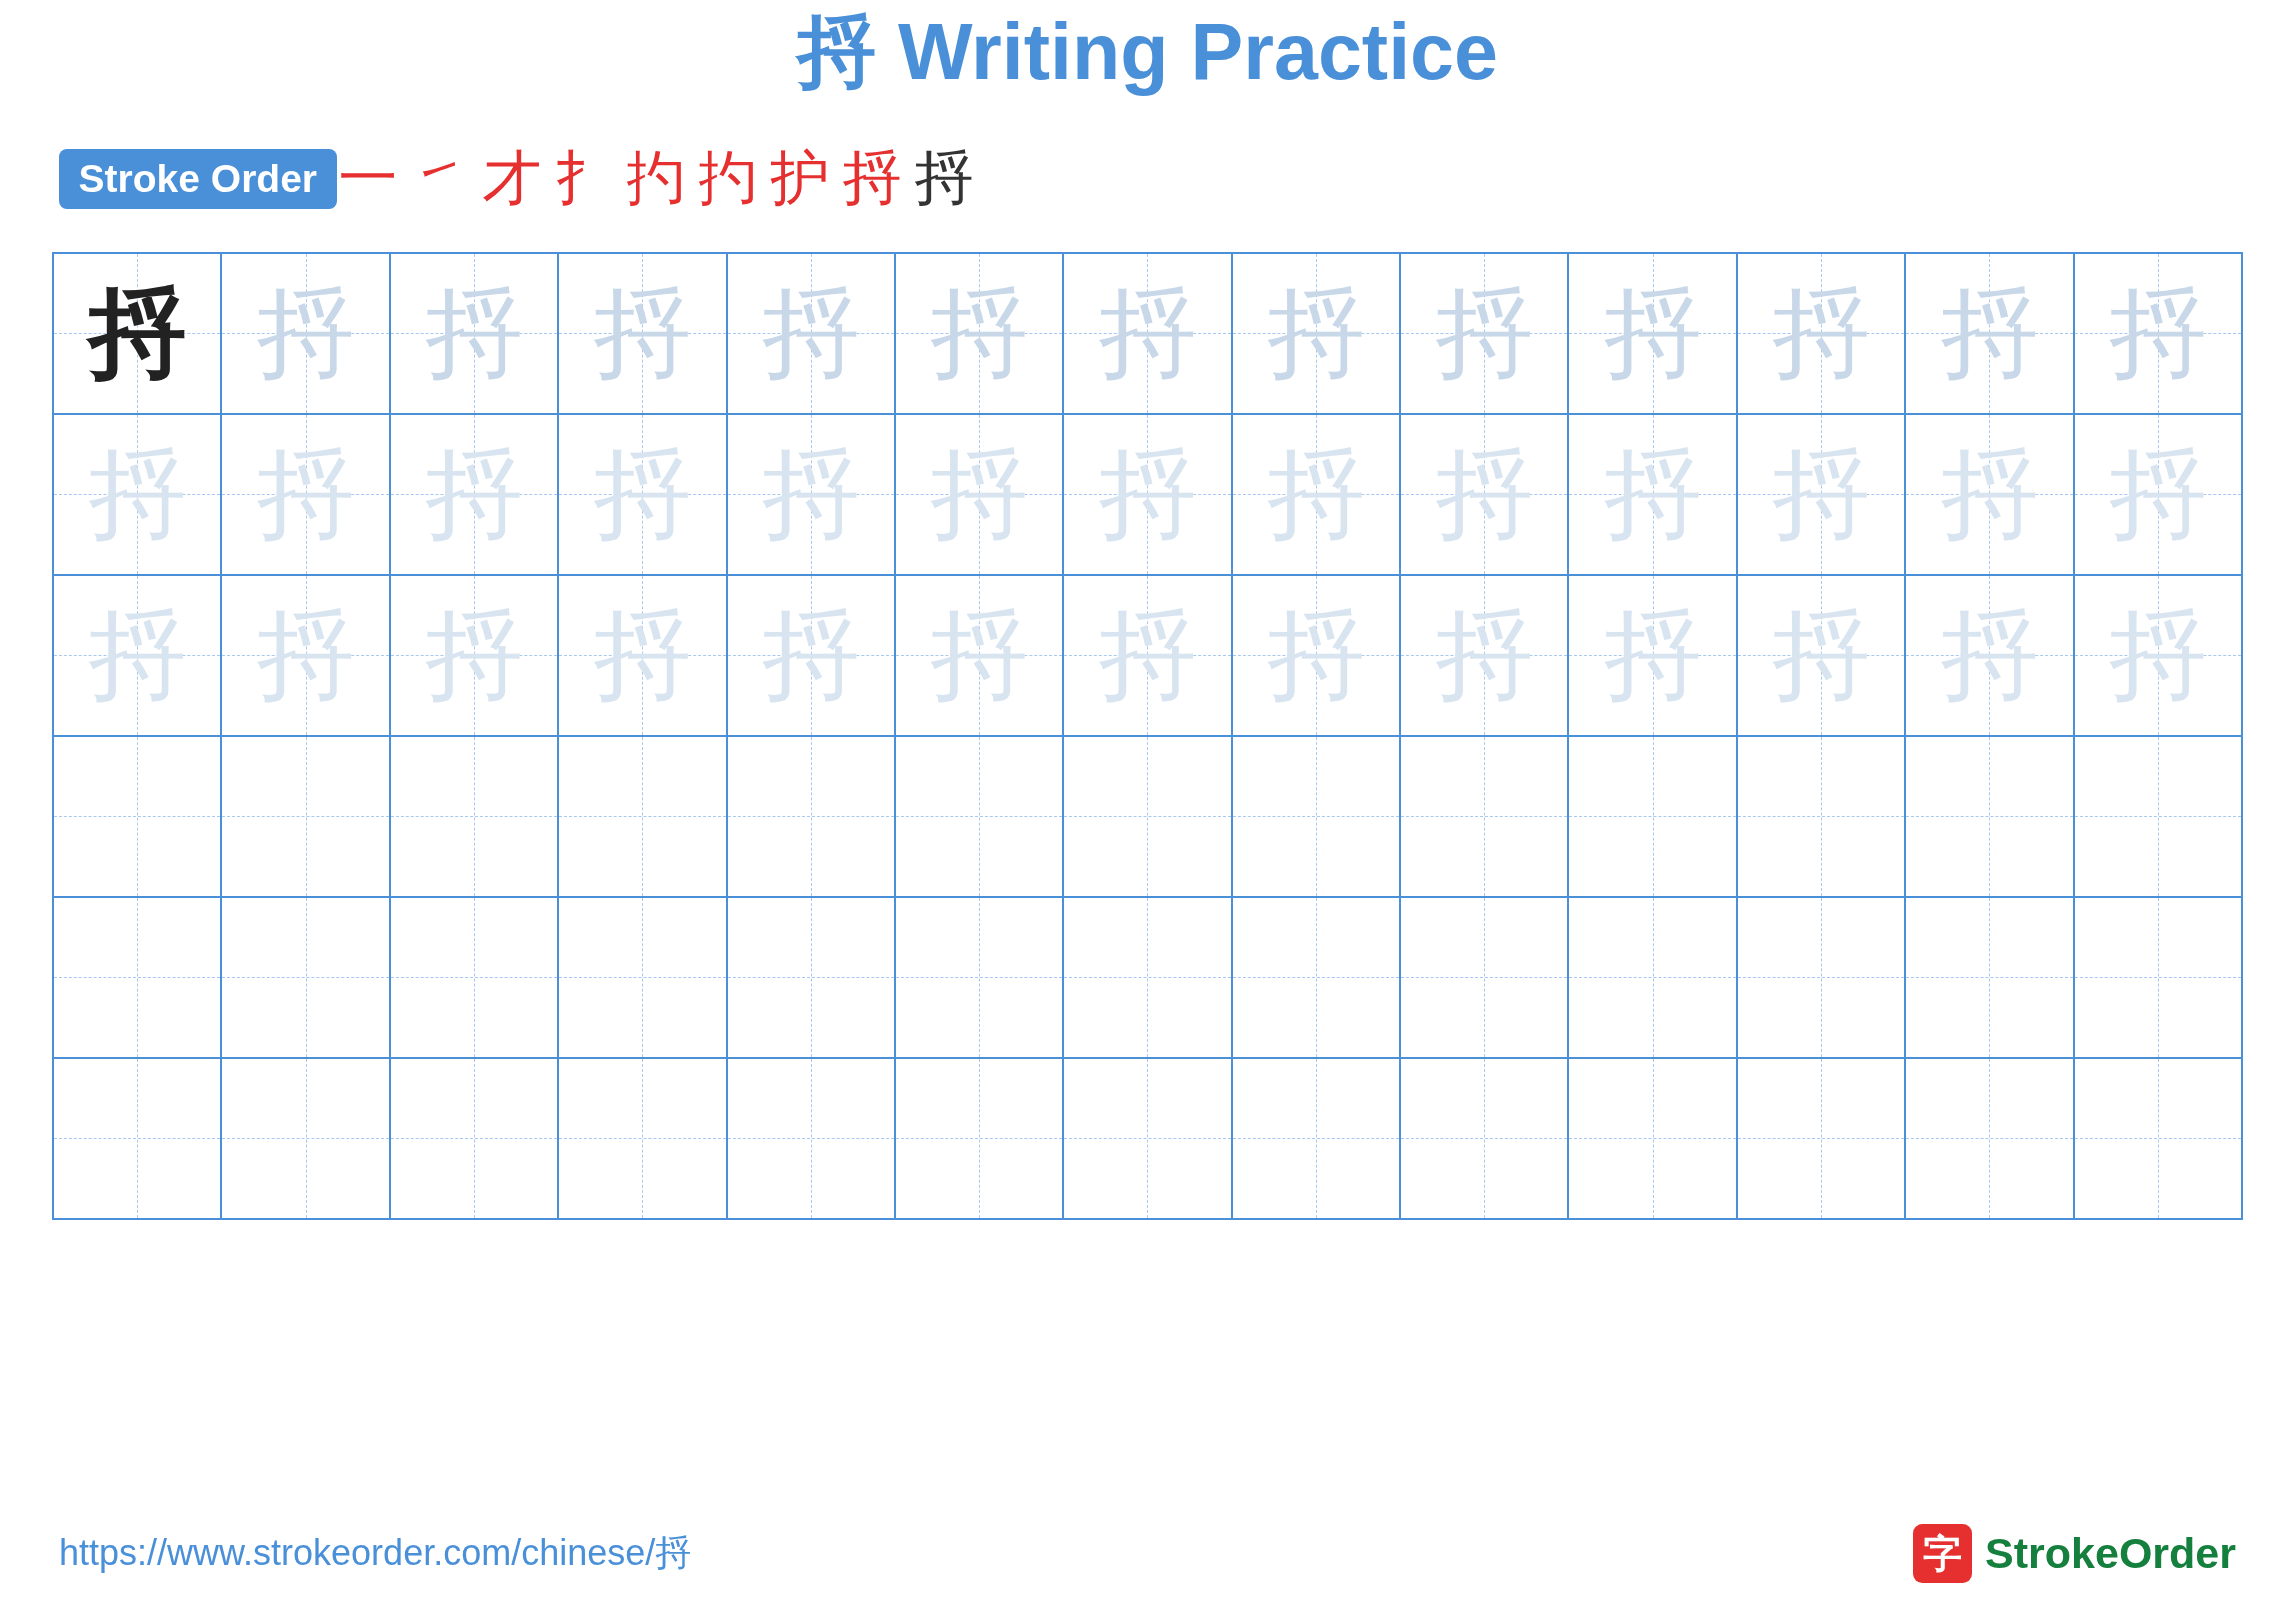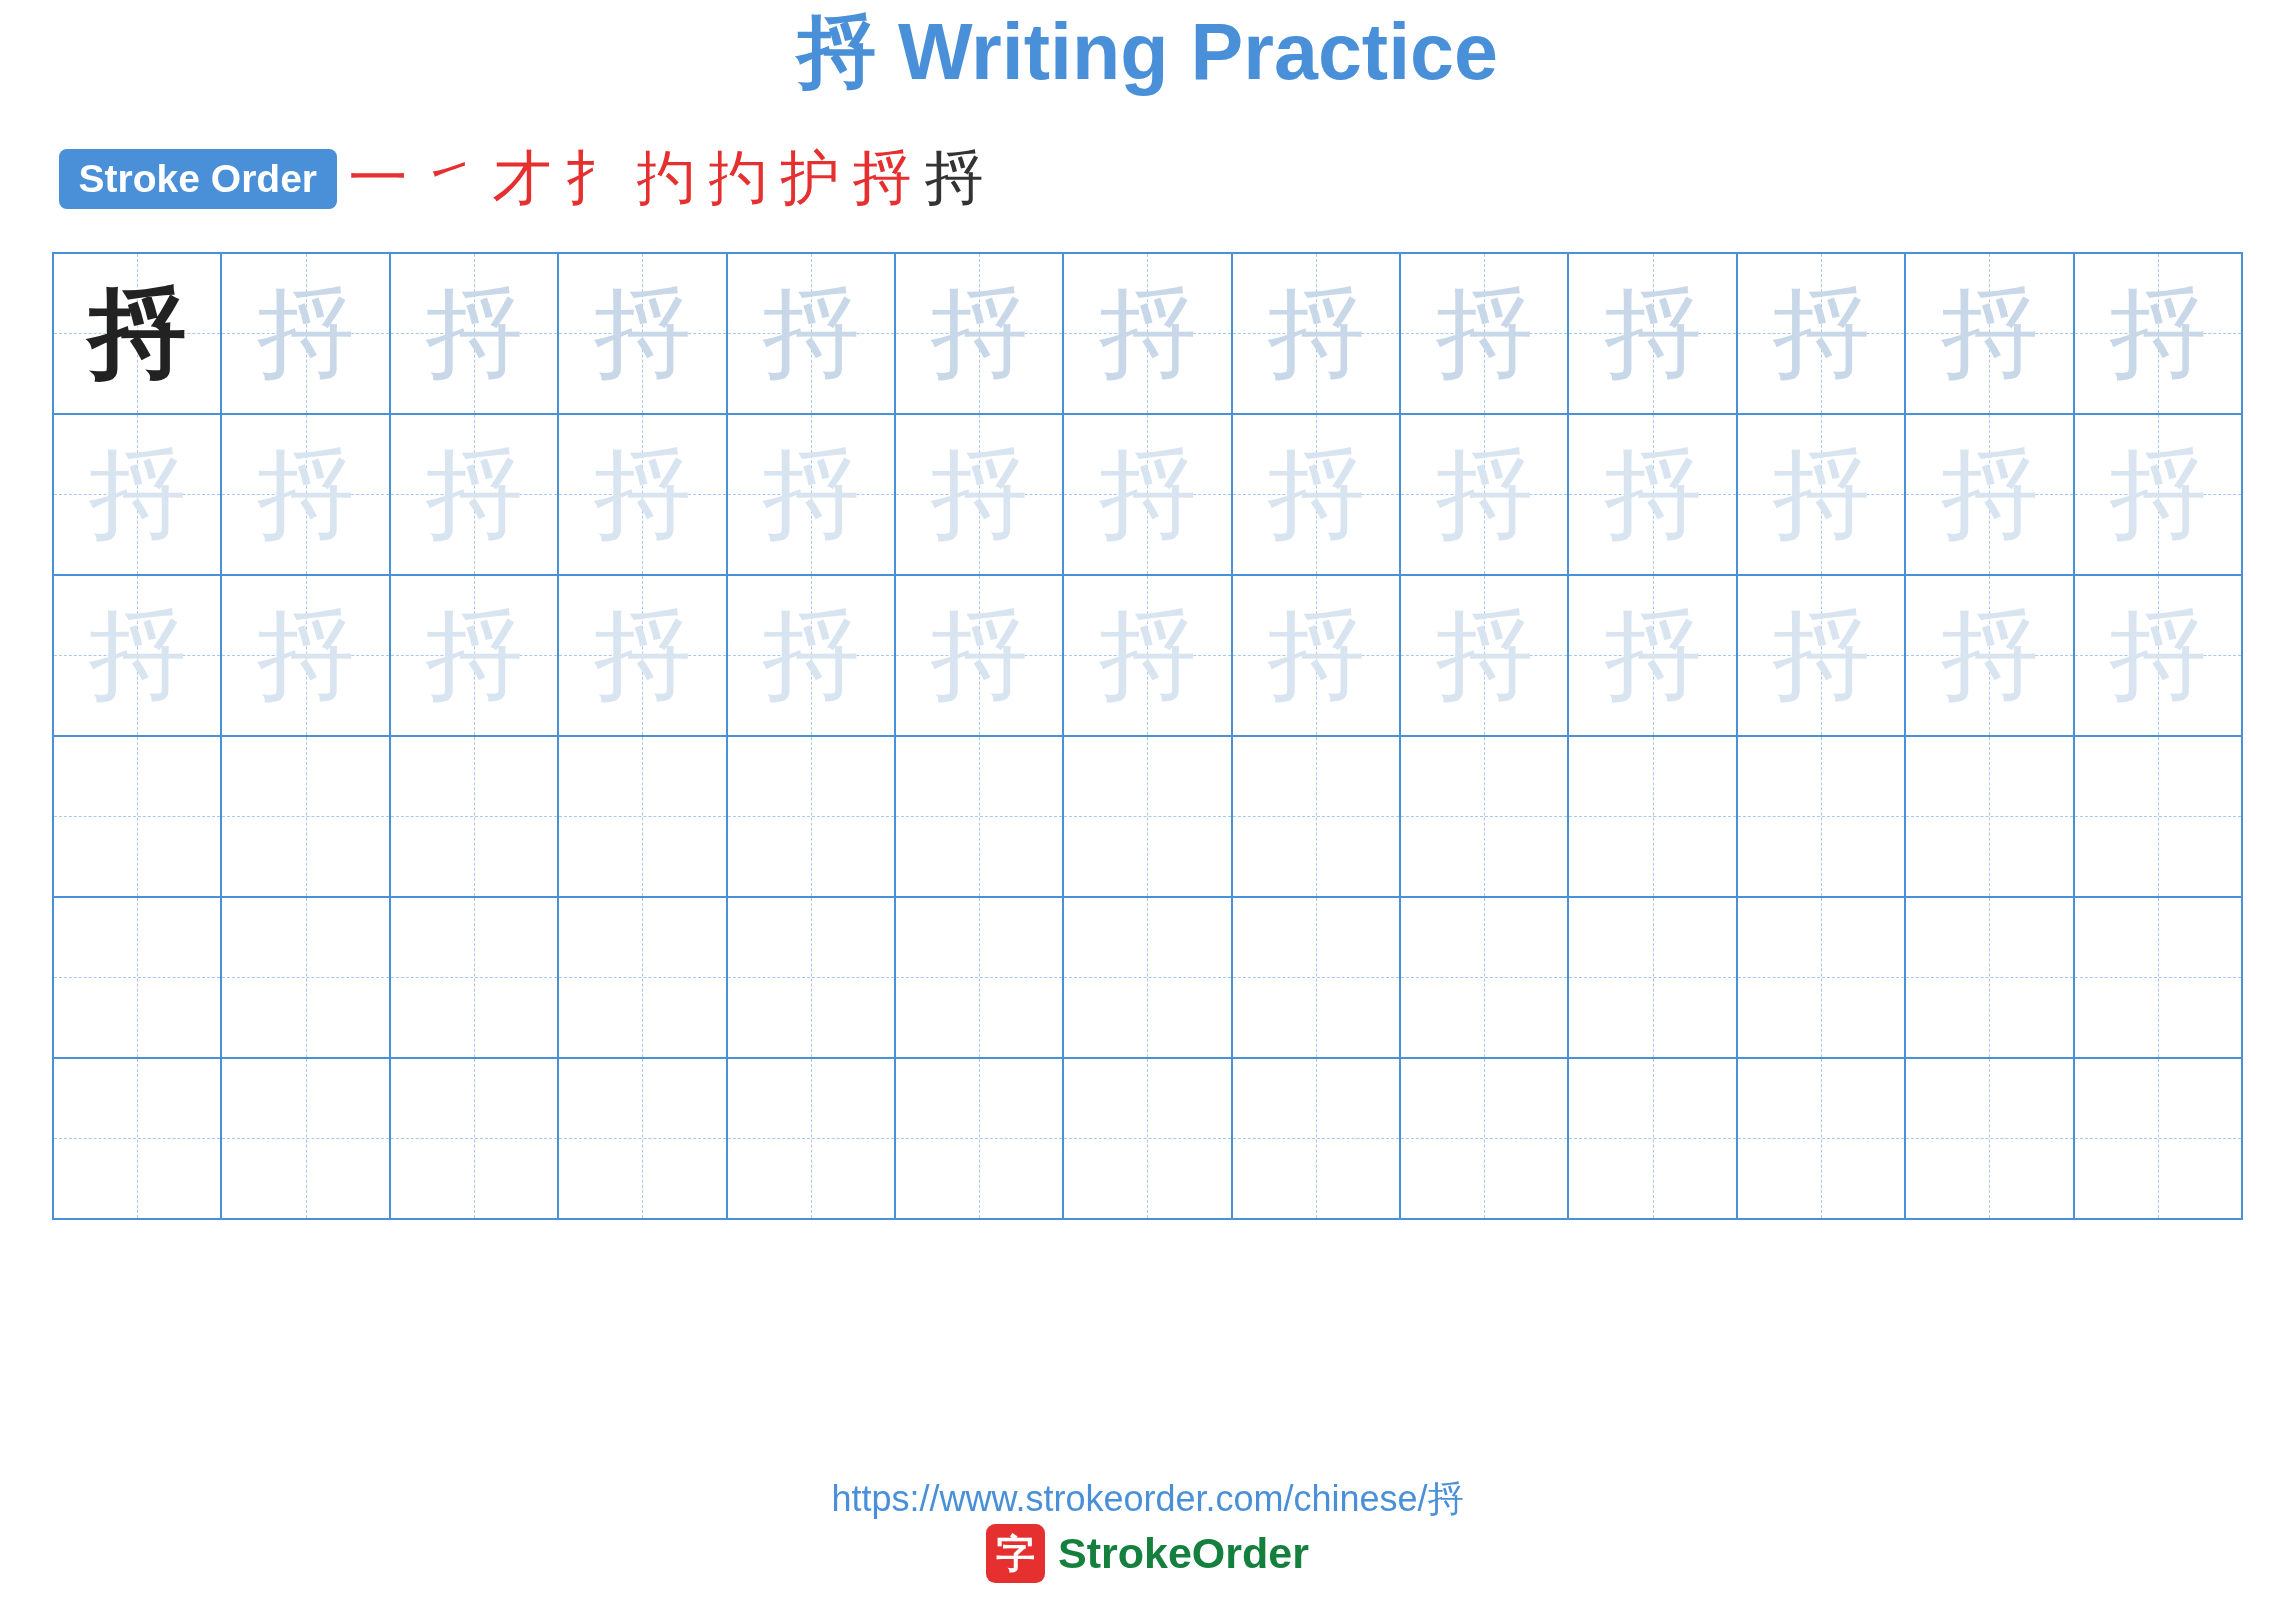--- a/index.html
+++ b/index.html
@@ -22,21 +22,21 @@
     }
     .title-text {
       color: #4a90d9;
       font-weight: 700;
     }
 
     .stroke-order-row {
       display: flex;
       align-items: center;
       padding: 33px 59px 19.6px 59px;
-      gap: 12px;
+      gap: 2px;
     }
     .stroke-order-badge {
       background: #4a90d9;
       color: white;
       font-size: 39px;
       font-weight: bold;
       padding: 7.9px 19.6px;
       border-radius: 7.9px;
       white-space: nowrap;
     }
@@ -112,21 +112,20 @@
 
     .footer {
       position: absolute;
       bottom: 39px;
       left: 0;
       right: 0;
       display: flex;
       align-items: center;
       justify-content: space-between;
       padding: 0 59px;
-      flex-direction: column;
     }
     .footer-url {
       color: #4a90d9;
       font-size: 36px;
     }
     .footer-logo {
       display: flex;
       align-items: center;
       gap: 13px;
     }

